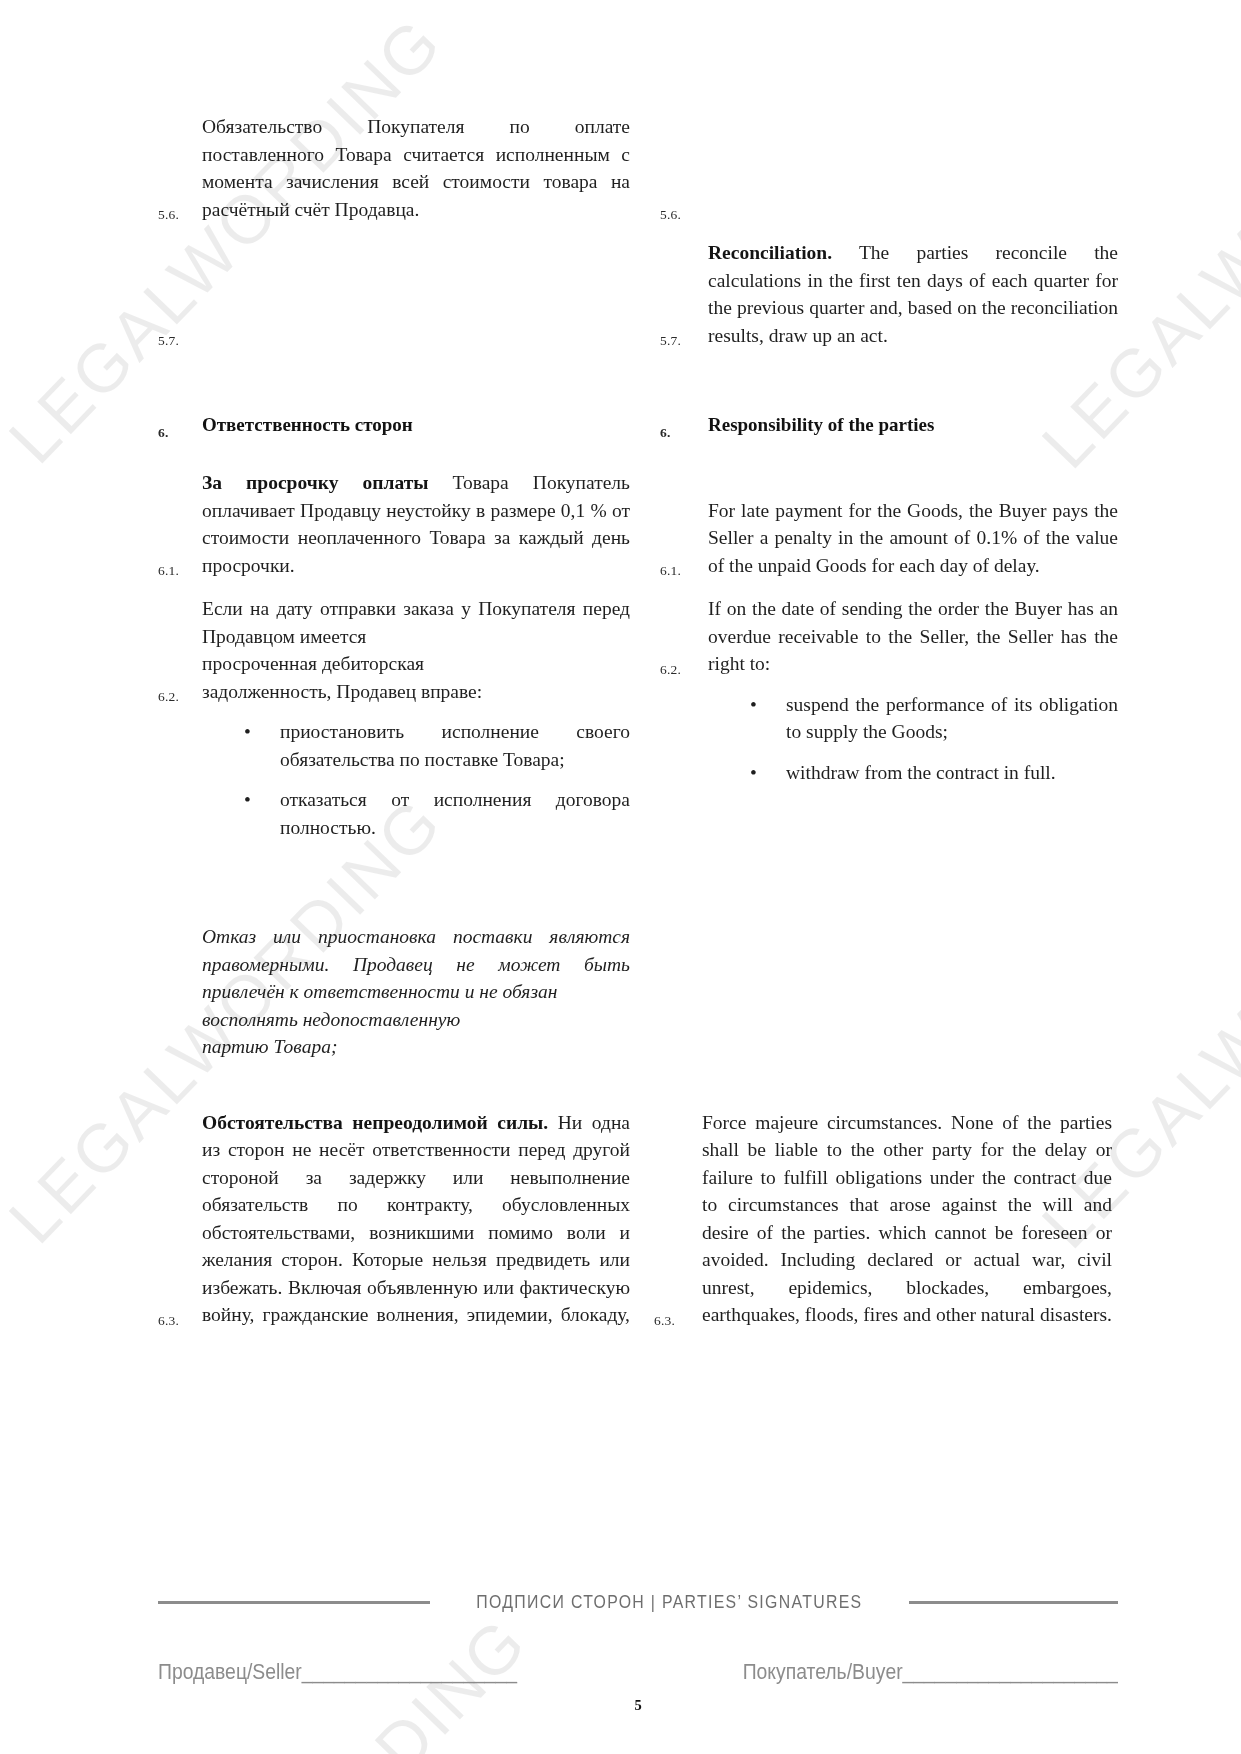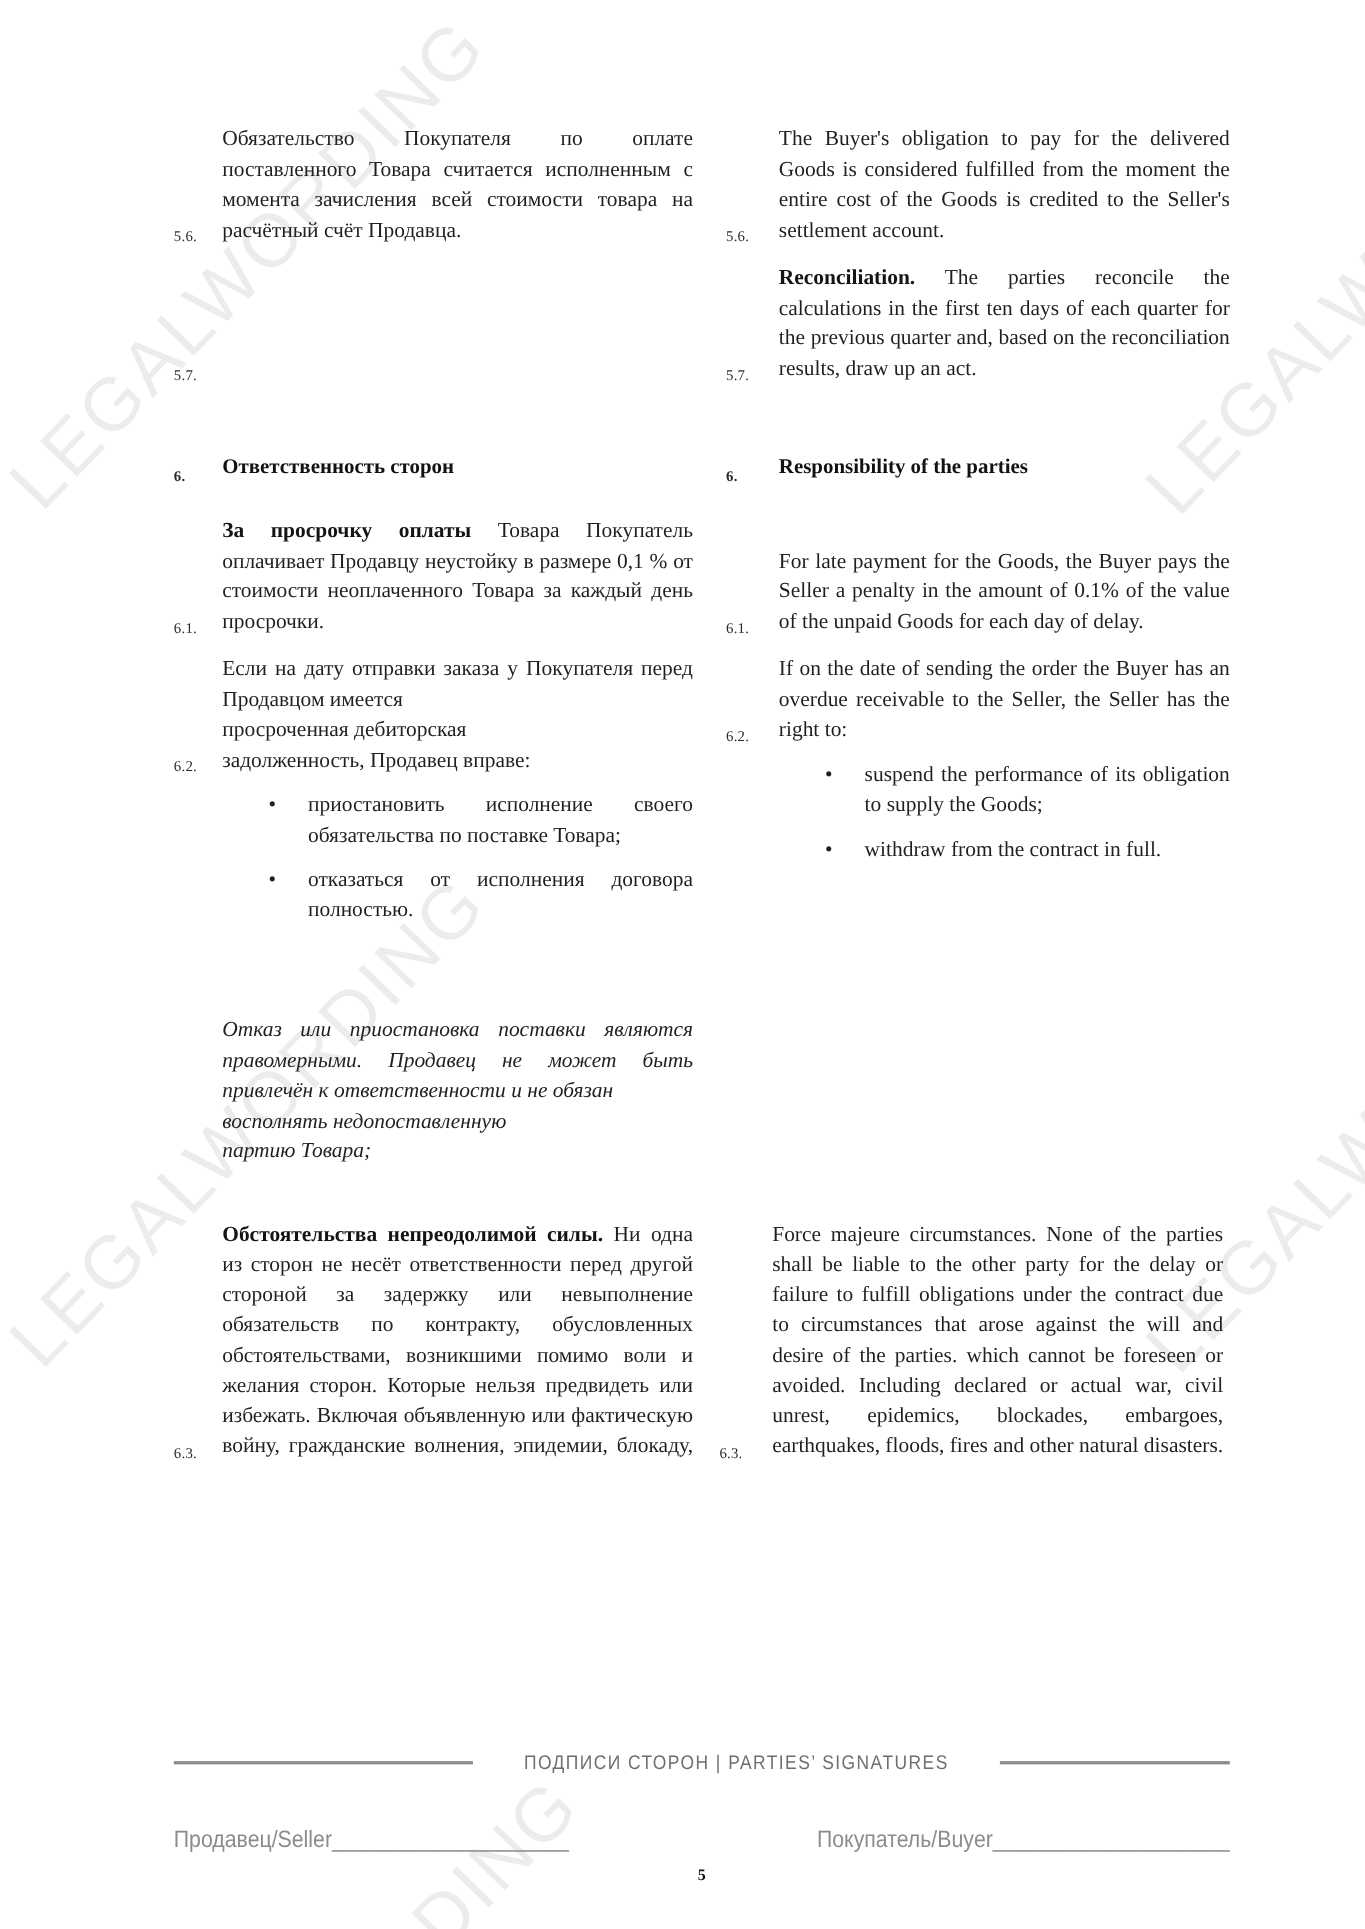--- a/index.html
+++ b/index.html
@@ -128,21 +128,20 @@
 
   <div class="content">
 
     <div class="row">
       <div class="clause col-ru">
         <div class="num">5.6.</div>
         <div class="txt">Обязательство Покупателя по оплате поставленного Товара считается исполненным с момента зачисления всей стоимости товара на расчётный счёт Продавца.</div>
       </div>
       <div class="clause col-en">
         <div class="num">5.6.</div>
-        <div class="txt">The Buyer's obligation to pay for the delivered Goods is considered fulfilled from the moment the entire cost of the Goods is credited to the Seller's settlement account.</div>
       </div>
     </div>
 
     <div class="row mt-clause">
       <div class="clause col-ru">
         <div class="num">5.7.</div>
       </div>
       <div class="clause col-en">
         <div class="num">5.7.</div>
         <div class="txt"><b class="lead">Reconciliation.</b> <span>The parties reconcile the calculations in the first ten days of each quarter for the previous quarter and, based on the reconciliation results, draw up an act.</span></div>

